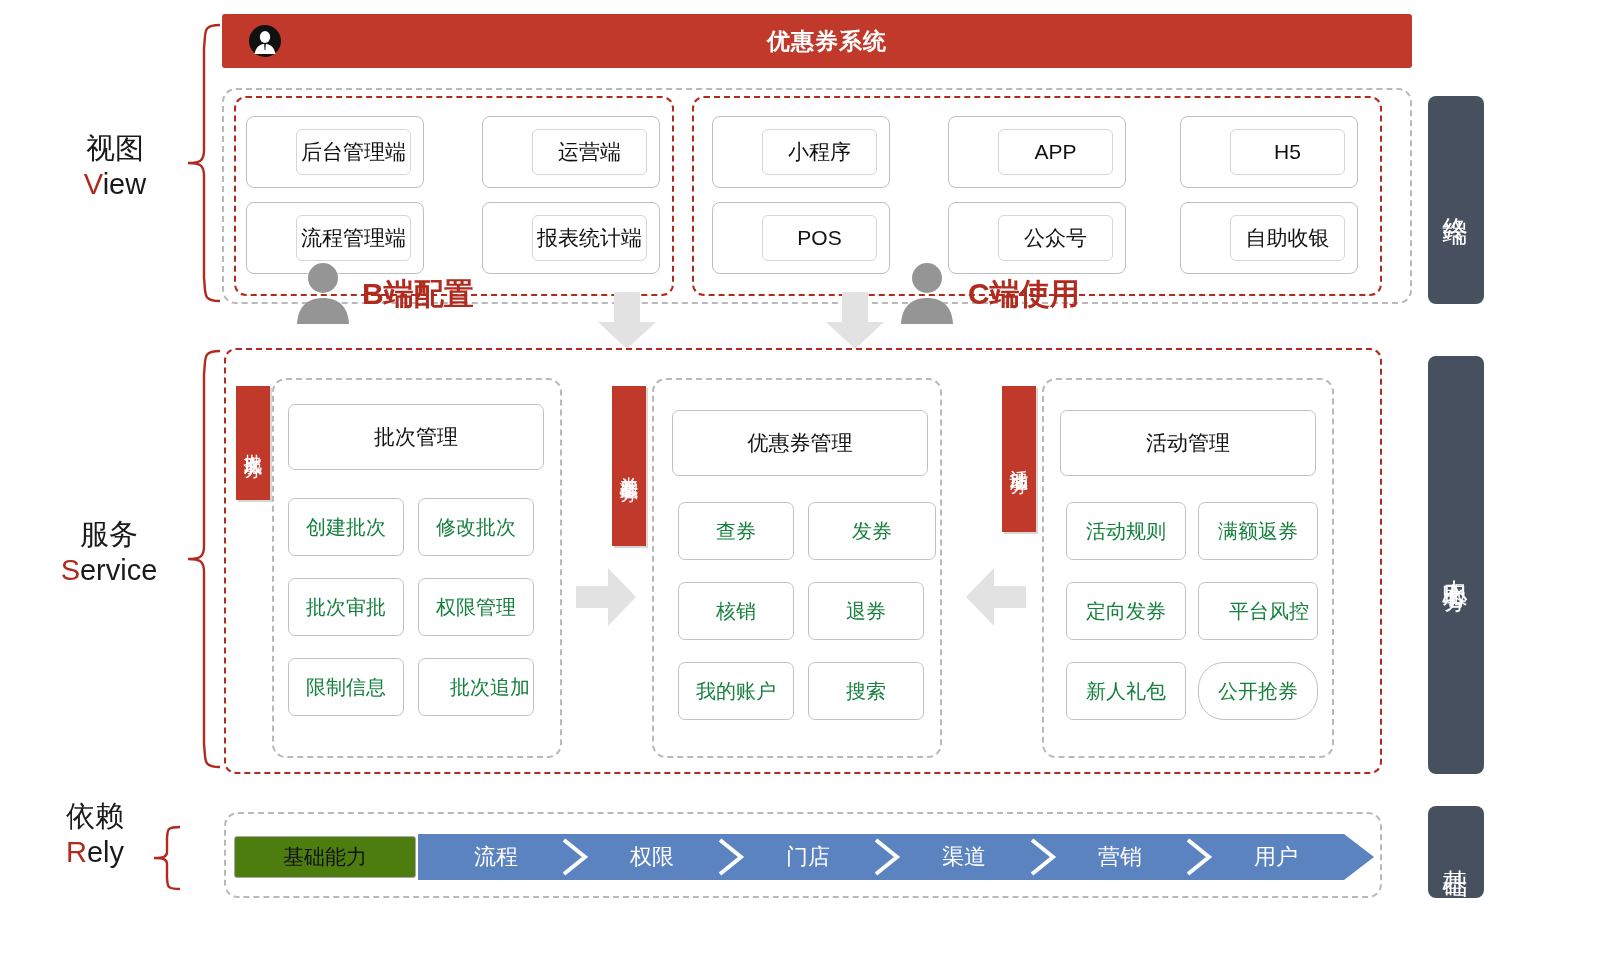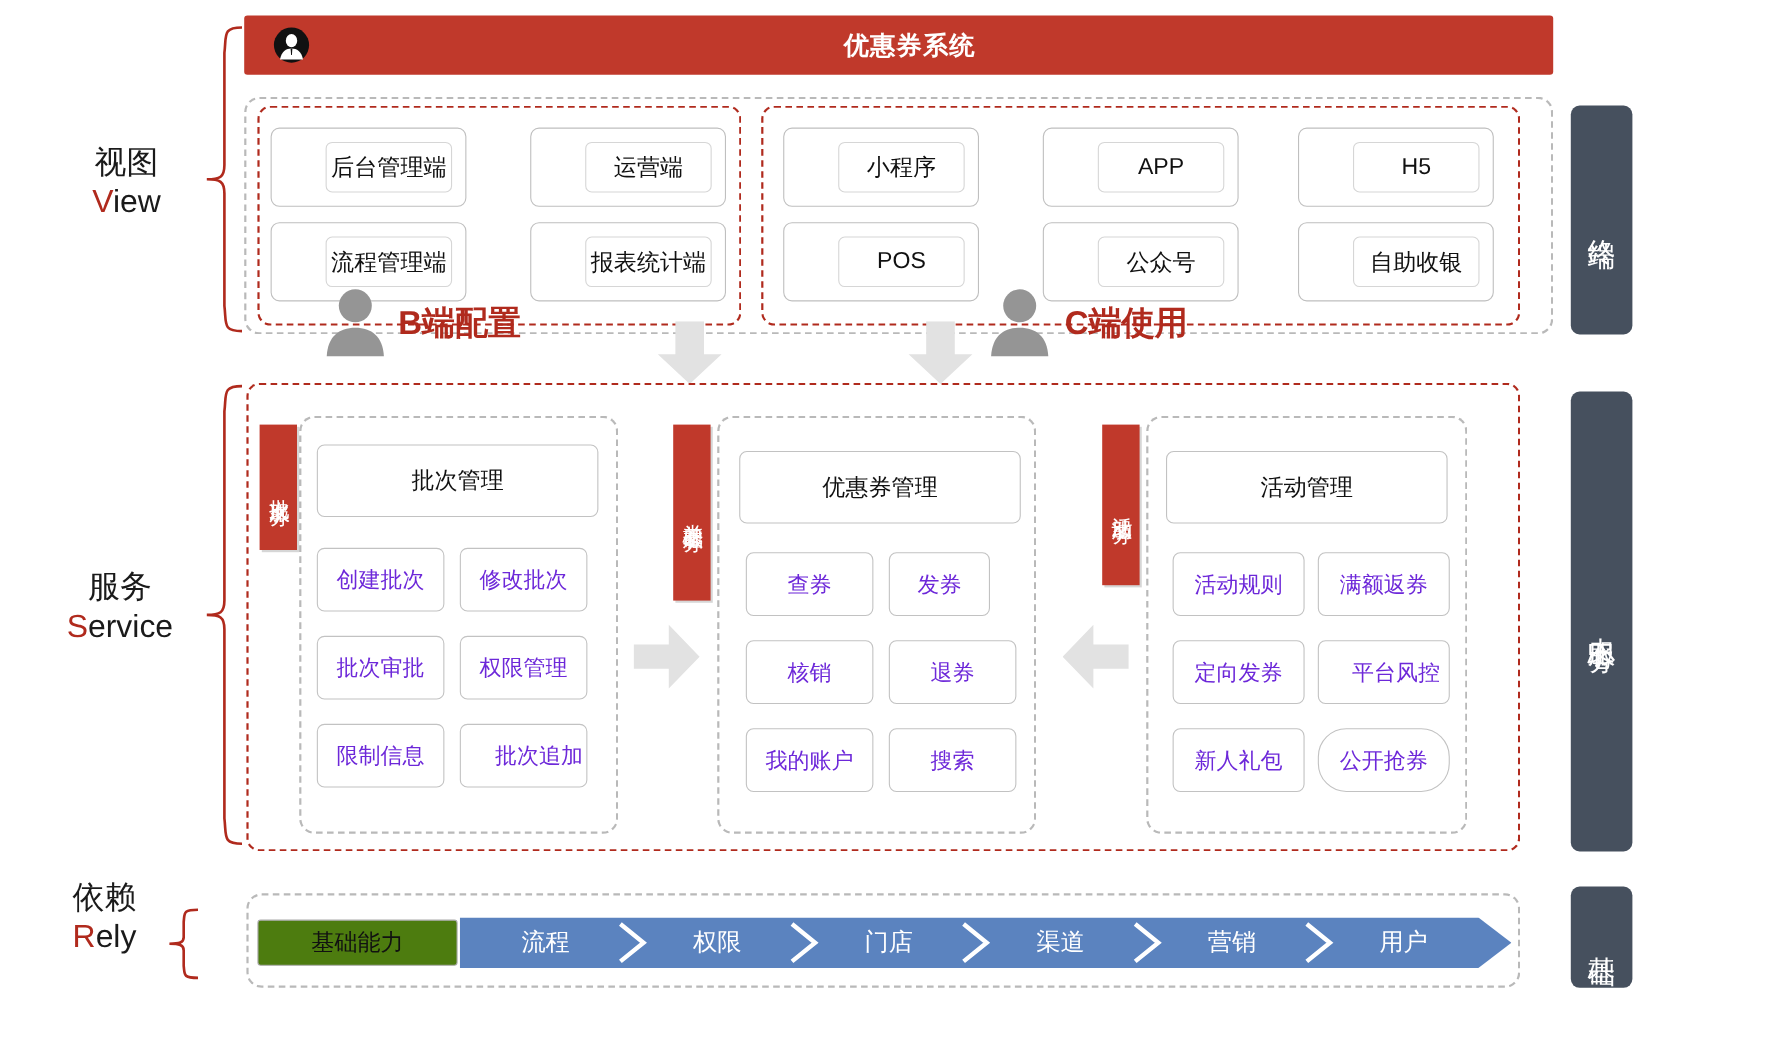--- a/index.html
+++ b/index.html
@@ -87,21 +87,21 @@
 
   
   .svc-head {
     border: 1.6px solid #c2c2c2; border-radius: 7px; background: #ffffff;
     display: flex; align-items: center; justify-content: center;
     font-size: 21px; color: #111111;
   }
   .svc-cell {
     border: 1.6px solid #c2c2c2; border-radius: 7px; background: #ffffff;
     display: flex; align-items: center; justify-content: center;
-    font-size: 20px; color: #6d28d9;
+    font-size: 20px; color: #15803d;
   }
 
   
   .basic-box {
     border: 1.6px solid #a9a9a9; border-radius: 3px; background: #4d7c0f;
     display: flex; align-items: center; justify-content: center;
     font-size: 21px; color: #111111;
   }
   .chev-label {
     position: absolute; color: #ffffff; font-size: 22px;
@@ -229,21 +229,21 @@
   <div class="abs svc-cell" style="left:418px; top:658px; width:116px; height:58px;padding-left:28px;">批次追加</div>
 
   <svg class="abs" style="left:576px; top:566px; width:62px; height:62px;">
     <path class="gray-arrow" d="M0 20 L32 20 L32 2 L60 31 L32 60 L32 42 L0 42 Z"></path>
   </svg>
 
   <div class="abs dash-gray" style="left:652px; top:378px; width:290px; height:380px;"></div>
   <div class="abs vtag" style="left:612px; top:386px; width:34px; height:160px;">券基础服务</div>
   <div class="abs svc-head" style="left:672px; top:410px; width:256px; height:66px;">优惠券管理</div>
   <div class="abs svc-cell" style="left:678px; top:502px; width:116px; height:58px;">查券</div>
-  <div class="abs svc-cell" style="left:808px; top:502px; width:92px; height:58px;">发券</div>
+  <div class="abs svc-cell" style="left:808px; top:502px; width:128px; height:58px;">发券</div>
   <div class="abs svc-cell" style="left:678px; top:582px; width:116px; height:58px;">核销</div>
   <div class="abs svc-cell" style="left:808px; top:582px; width:116px; height:58px;">退券</div>
   <div class="abs svc-cell" style="left:678px; top:662px; width:116px; height:58px;">我的账户</div>
   <div class="abs svc-cell" style="left:808px; top:662px; width:116px; height:58px;">搜索</div>
 
   <svg class="abs" style="left:966px; top:566px; width:62px; height:62px;">
     <path class="gray-arrow" d="M60 20 L28 20 L28 2 L0 31 L28 60 L28 42 L60 42 Z"></path>
   </svg>
 
   <div class="abs dash-gray" style="left:1042px; top:378px; width:292px; height:380px;"></div>

